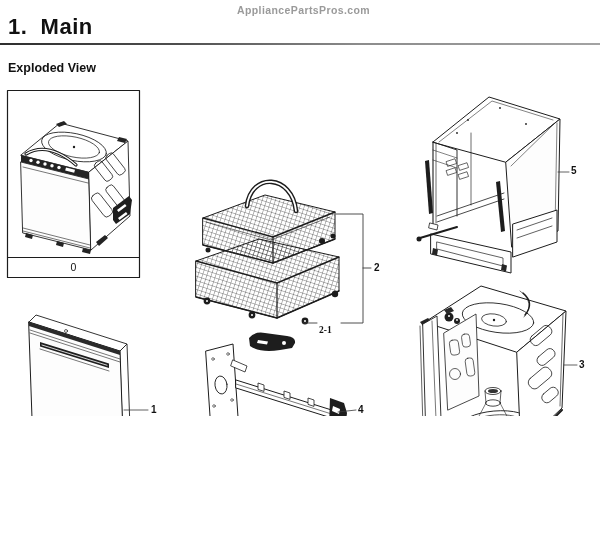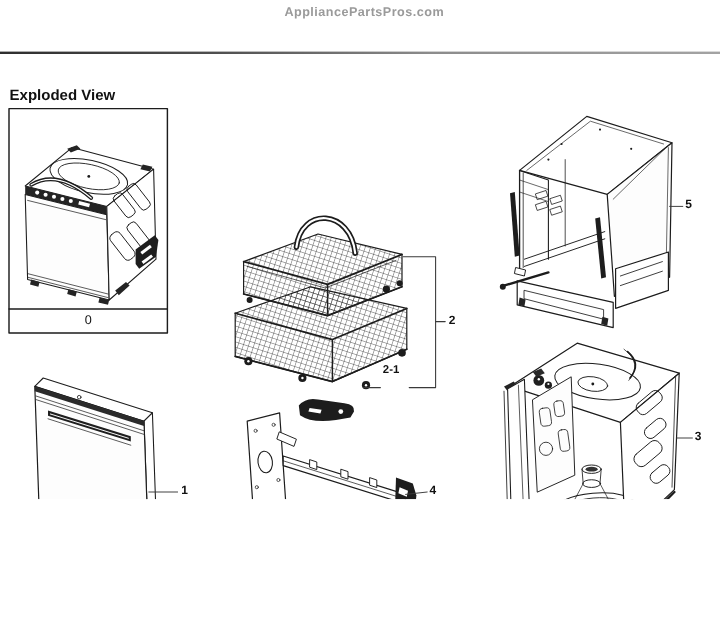--- a/index.html
+++ b/index.html
@@ -13,41 +13,42 @@
   }
   .title{
     position:absolute;left:8px;top:14px;font-size:22px;font-weight:bold;
     color:#111;white-space:pre;letter-spacing:.5px;
   }
   .title-rule{
     position:absolute;left:0;top:43px;width:600px;height:2px;
     background:linear-gradient(90deg,#2e2e2e 0%,#4f4f4f 30%,#8c8c8c 60%,#a3a3a3 100%);
   }
   .subtitle{
-    position:absolute;left:8px;top:72px;font-size:12.5px;font-weight:bold;color:#111;text-align:right;
+    position:absolute;left:8px;top:61px;font-size:12.5px;font-weight:bold;color:#111;text-align:right;
   }
   .diagram-svg{position:absolute;left:0;top:0;}
   .callout{
     position:absolute;font-size:10px;color:#111;font-weight:600;line-height:10px;
   }
   .callout.small{font-size:9.5px;}
   .callout-0{left:7px;top:262px;width:133px;text-align:center;font-weight:400;font-size:10.5px;}
   .callout-1{left:151px;top:405px;}
   .callout-2{left:374px;top:263px;}
-  .callout-2-1{left:319px;top:304px;}
+  .callout-2-1{left:319px;top:325px;font-family:Liberation Serif, serif;}
   .callout-3{left:579px;top:360px;}
   .callout-4{left:358px;top:405px;}
   .callout-5{left:571px;top:166px;}
 </style>
 </head>
 <body>
 
 <div class="page">
 
   <span class="watermark">AppliancePartsPros.com</span>
+  <span class="title">1.  Main</span>
   <div class="title-rule"></div>
   <span class="subtitle">Exploded View</span>
 
   <svg class="diagram-svg" width="600" height="536" viewBox="0 0 600 536" fill="none" stroke="#1c1c1c" stroke-width="0.9" stroke-linejoin="round" stroke-linecap="round">
     <defs>
       <pattern id="wires" width="4.2" height="4.2" patternUnits="userSpaceOnUse" patternTransform="rotate(18)">
         <path d="M0,0 L0,4.2 M0,0 L4.2,0" stroke="#2c2c2c" stroke-width="0.65"></path>
       </pattern>
       <pattern id="grill" width="3.4" height="3.4" patternUnits="userSpaceOnUse">
         <rect width="3.4" height="3.4" fill="#1b1b1b" stroke="none"></rect>

